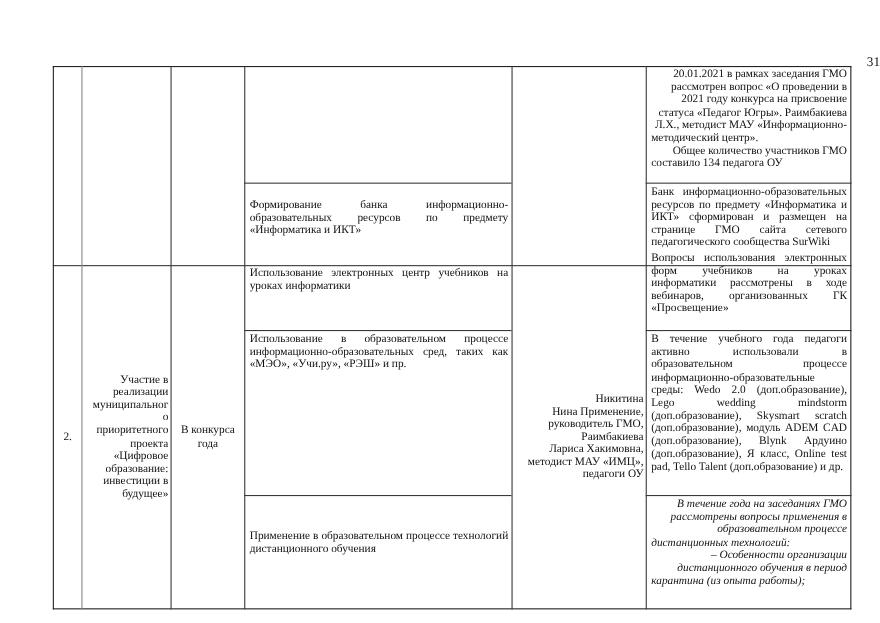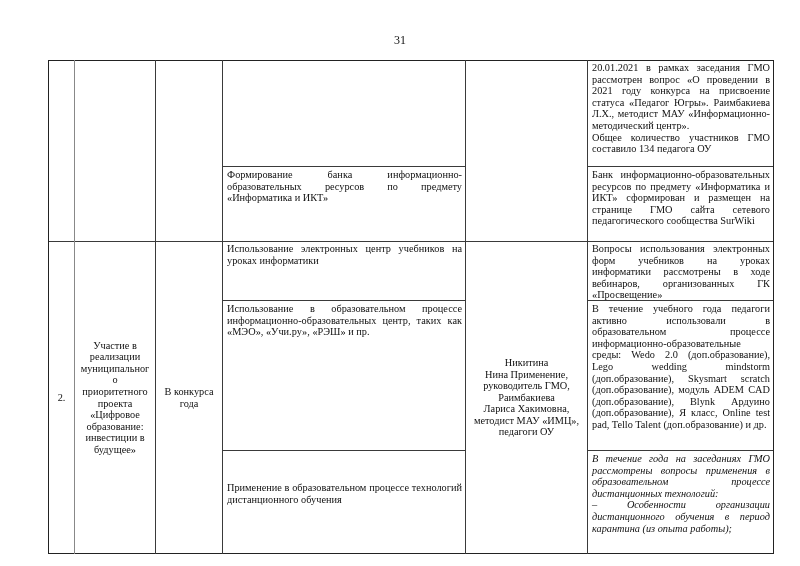--- a/index.html
+++ b/index.html
@@ -1,28 +1,28 @@
 <!DOCTYPE html>
 <html><head>
 <meta charset="utf-8">
 <style>
   html, body { margin: 0; padding: 0; background: #ffffff; }
   body { width: 800px; height: 566px; position: relative; overflow: hidden;
          font-family: "Liberation Serif", "DejaVu Serif", serif; color: #111; }
-  .page-number { position: absolute; top: 33px; left: 0; width: 800px; text-align: center;
+  .page-number { position: absolute; top: 49px; left: 0; width: 800px; text-align: right;
                  font-size: 12px; }
   .cell { position: absolute; box-sizing: border-box; font-size: 10.3px; line-height: 11.6px;
           padding: 1px 3px 0 4px; overflow: hidden; }
   .just { text-align: justify; text-align-last: left; }
   .center { display: flex; align-items: center; justify-content: center; text-align: center; }
   .line { position: absolute; background: #3a3a3a; }
   .h { height: 1px; }
   .v { width: 1px; }
   .thick { background: #222; }
-  .pl { white-space: pre-line; }
+  .pl { white-space: pre-line; text-align: right; }
 </style>
 </head>
 <body>
 
 <div class="page-number">31</div>
 
 <div>
 
   <div class="line h thick" style="left:48px; top:60px; width:726px;"></div>
   <div class="line h thick" style="left:48px; top:553px; width:726px;"></div>
@@ -39,35 +39,35 @@
   <div class="line v" style="left:74px; top:60px; height:494px; background:#888;"></div>
   <div class="line v" style="left:155px; top:60px; height:494px;"></div>
   <div class="line v" style="left:222px; top:60px; height:494px;"></div>
   <div class="line v" style="left:465px; top:60px; height:494px;"></div>
   <div class="line v" style="left:587px; top:60px; height:494px;"></div>
   <div class="line v thick" style="left:773px; top:60px; height:494px;"></div>
 
   <div class="cell just pl" style="left:588px; top:61px; width:185px; height:105px;">20.01.2021 в рамках заседания ГМО рассмотрен вопрос «О проведении в 2021 году конкурса на присвоение статуса «Педагог Югры». Раимбакиева Л.Х., методист МАУ «Информационно-методический центр».
 Общее количество участников ГМО составило 134 педагога ОУ</div>
 
-  <div class="cell just" style="left:223px; top:168px; width:242px; height:72px;">Формирование банка информационно-образовательных ресурсов по предмету «Информатика и ИКТ»</div>
+  <div class="cell just" style="left:223px; top:180px; width:242px; height:72px;">Формирование банка информационно-образовательных ресурсов по предмету «Информатика и ИКТ»</div>
   <div class="cell just" style="left:588px; top:168px; width:185px; height:88px;">Банк информационно-образовательных ресурсов по предмету «Информатика и ИКТ» сформирован и размещен на странице ГМО сайта сетевого педагогического сообщества SurWiki</div>
 
   <div class="cell center" style="left:49px; top:242px; width:25px; height:311px; padding:0;">2.</div>
   <div class="cell center pl" style="left:75px; top:242px; width:80px; height:311px; padding:0 2px;">Участие в реализации муниципальног
 о
 приоритетного проекта «Цифровое образование: инвестиции в будущее»</div>
   <div class="cell center" style="left:156px; top:242px; width:66px; height:311px; padding:0 4px;">В конкурса года</div>
   <div class="cell center pl" style="left:466px; top:242px; width:121px; height:311px; padding:0 2px;">Никитина
 Нина Применение, руководитель ГМО,
 Раимбакиева
 Лариса Хакимовна, методист МАУ «ИМЦ», педагоги ОУ</div>
 
   <div class="cell just" style="left:223px; top:242px; width:242px; height:58px;">Использование электронных центр учебников на уроках информатики</div>
-  <div class="cell just" style="left:588px; top:242px; width:185px; height:58px;">Вопросы использования электронных форм учебников на уроках информатики рассмотрены в ходе вебинаров, организованных ГК «Просвещение»</div>
+  <div class="cell just" style="left:588px; top:228px; width:185px; height:58px;">Вопросы использования электронных форм учебников на уроках информатики рассмотрены в ходе вебинаров, организованных ГК «Просвещение»</div>
 
-  <div class="cell just" style="left:223px; top:302px; width:242px; height:148px;">Использование в образовательном процессе информационно-образовательных центр, таких как «МЭО», «Учи.ру», «РЭШ» и пр.</div>
+  <div class="cell just" style="left:223px; top:302px; width:242px; height:148px;">Использование в образовательном процессе информационно-образовательных сред, таких как «МЭО», «Учи.ру», «РЭШ» и пр.</div>
   <div class="cell just" style="left:588px; top:302px; width:185px; height:148px;">В течение учебного года педагоги активно использовали в образовательном процессе информационно-образовательные среды: Wedo 2.0 (доп.образование), Lego wedding mindstorm (доп.образование), Skysmart scratch (доп.образование), модуль ADEM CAD (доп.образование), Blynk Ардуино (доп.образование), Я класс, Online test pad, Tello Talent (доп.образование) и др.</div>
 
   <div class="cell just" style="left:223px; top:436px; width:242px; height:101px;margin-top:45px;">Применение в образовательном процессе технологий дистанционного обучения</div>
   <div class="cell just pl" style="left:588px; top:452px; width:185px; height:101px;font-style:italic;">В течение года на заседаниях ГМО рассмотрены вопросы применения в образовательном процессе дистанционных технологий:
 – Особенности организации дистанционного обучения в период карантина (из опыта работы);</div>
 </div>
 
 </body></html>

